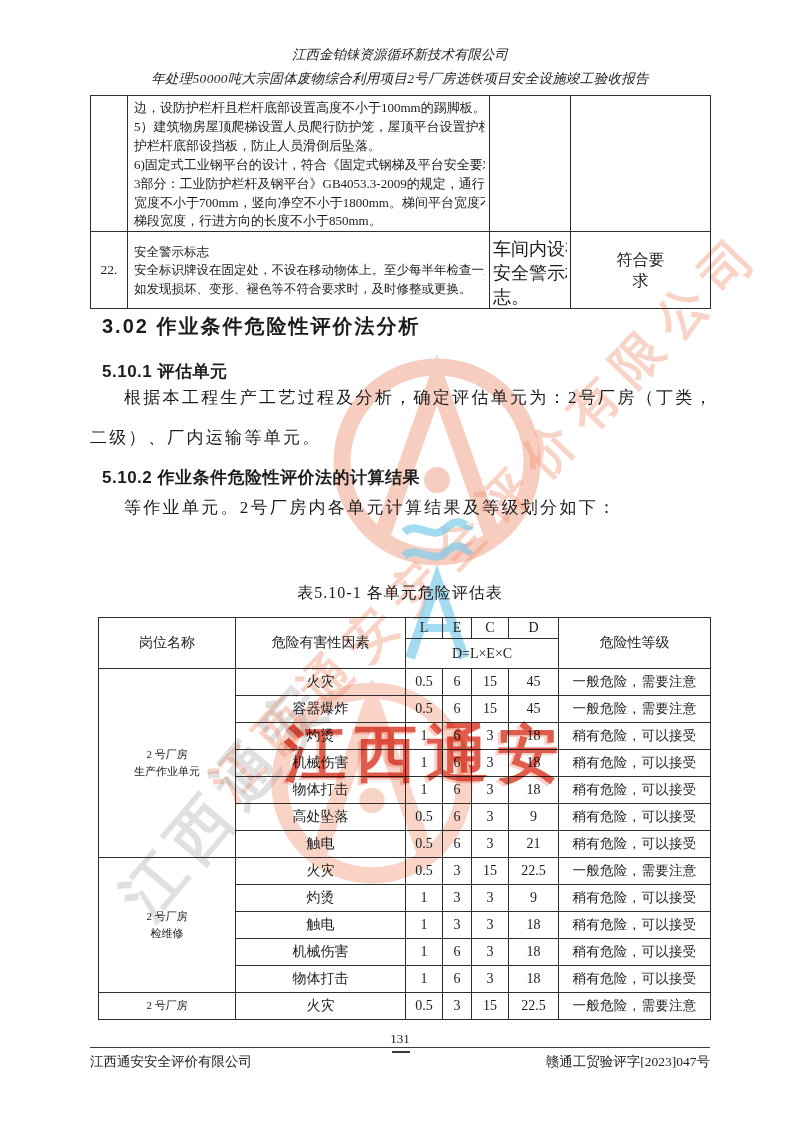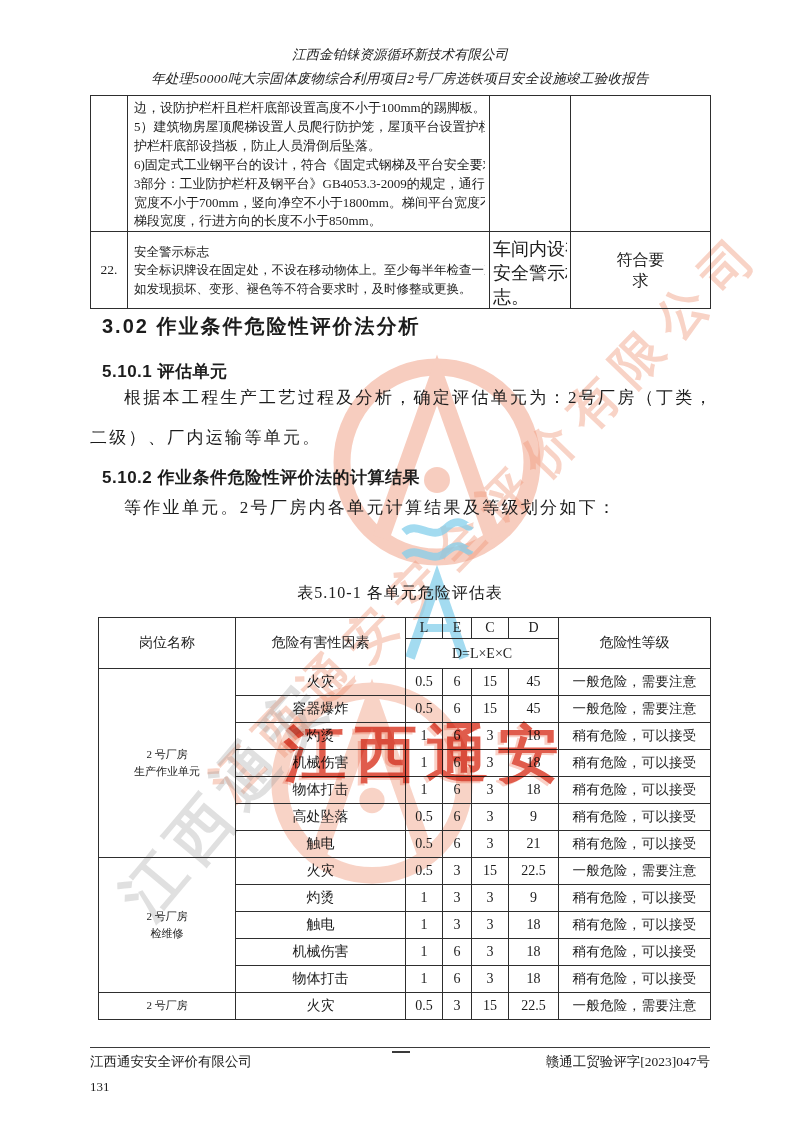--- a/index.html
+++ b/index.html
@@ -64,21 +64,21 @@
   .risk-table th,.risk-table td{border:1px solid #2e2e2e;font-weight:normal;text-align:center;padding:0;}
   .risk-table th{font-size:14px;}
   .hrow1 th{height:20px;}
   .hrow2 th{height:29px;}
   .risk-table td{height:26px;font-size:14px;}
   td.post-cell{font-size:11px;line-height:1.55;}
   td.factor-cell{font-size:14px;}
   td.num-cell{font-size:14px;}
   td.level-cell{font-size:13.5px;letter-spacing:.3px;}
   
-  .pagenum{top:1031px;left:90px;width:620px;text-align:left;font-size:13px;z-index:1;margin-top:48px;}
+  .pagenum{top:1031px;left:90px;width:620px;text-align:center;font-size:13px;z-index:1;}
   .footer-line{top:1047px;left:90px;width:620px;border-top:1.5px solid #3a3a3a;z-index:1;}
   .pagenum-tick{top:1051px;left:392px;width:18px;border-top:2px solid #3a3a3a;z-index:1;}
   .footer-row{top:1053px;left:90px;width:620px;font-size:13.5px;z-index:1;}
   .footer-row .fl{float:left;}
   .footer-row .fr{float:right;}
 </style>
 </head>
 <body>
 
 <div class="wm wm-circle" style="left: 329px; top: 354px; color: rgb(240, 151, 122);">

